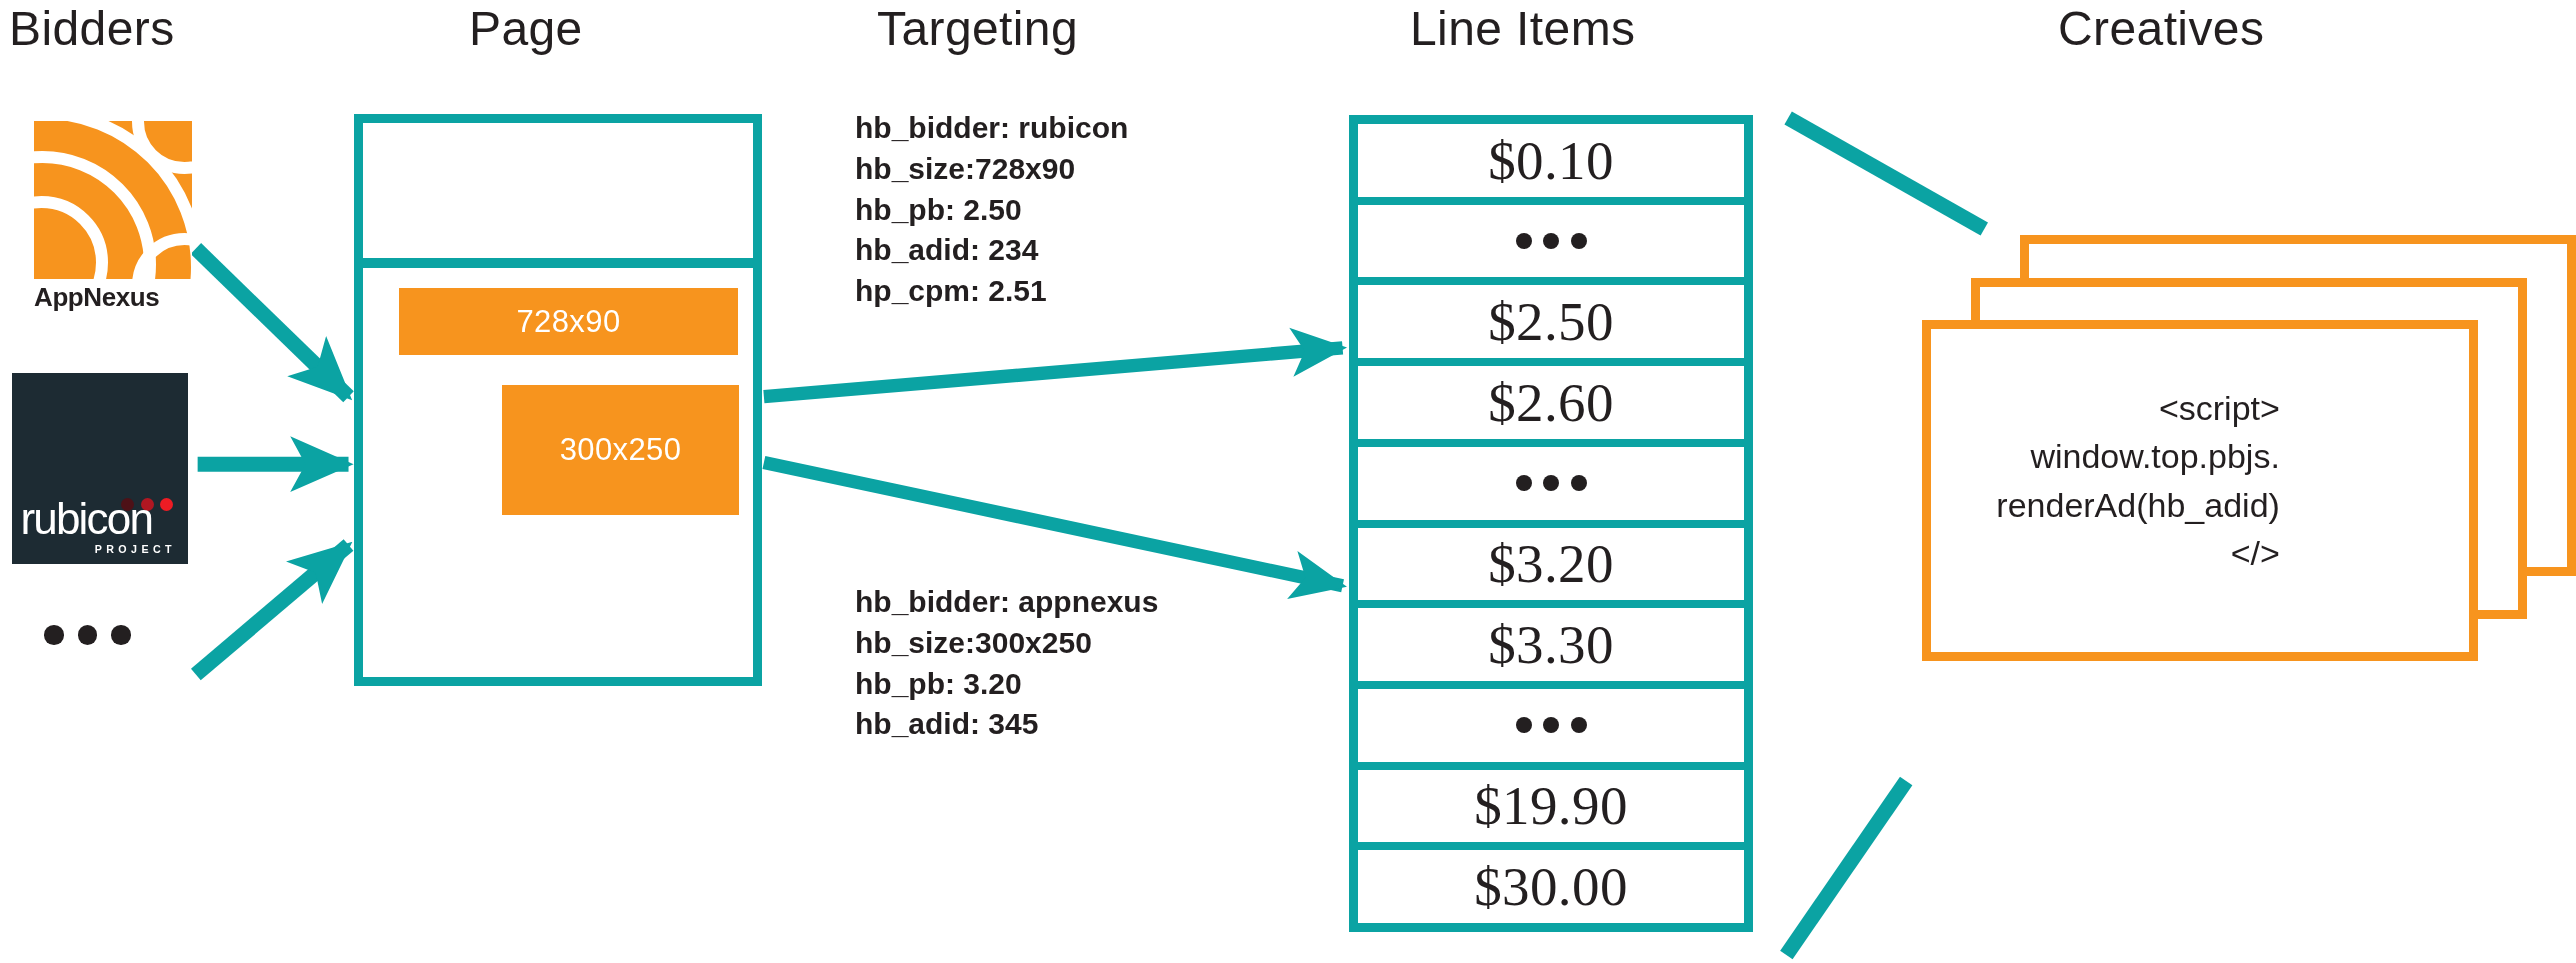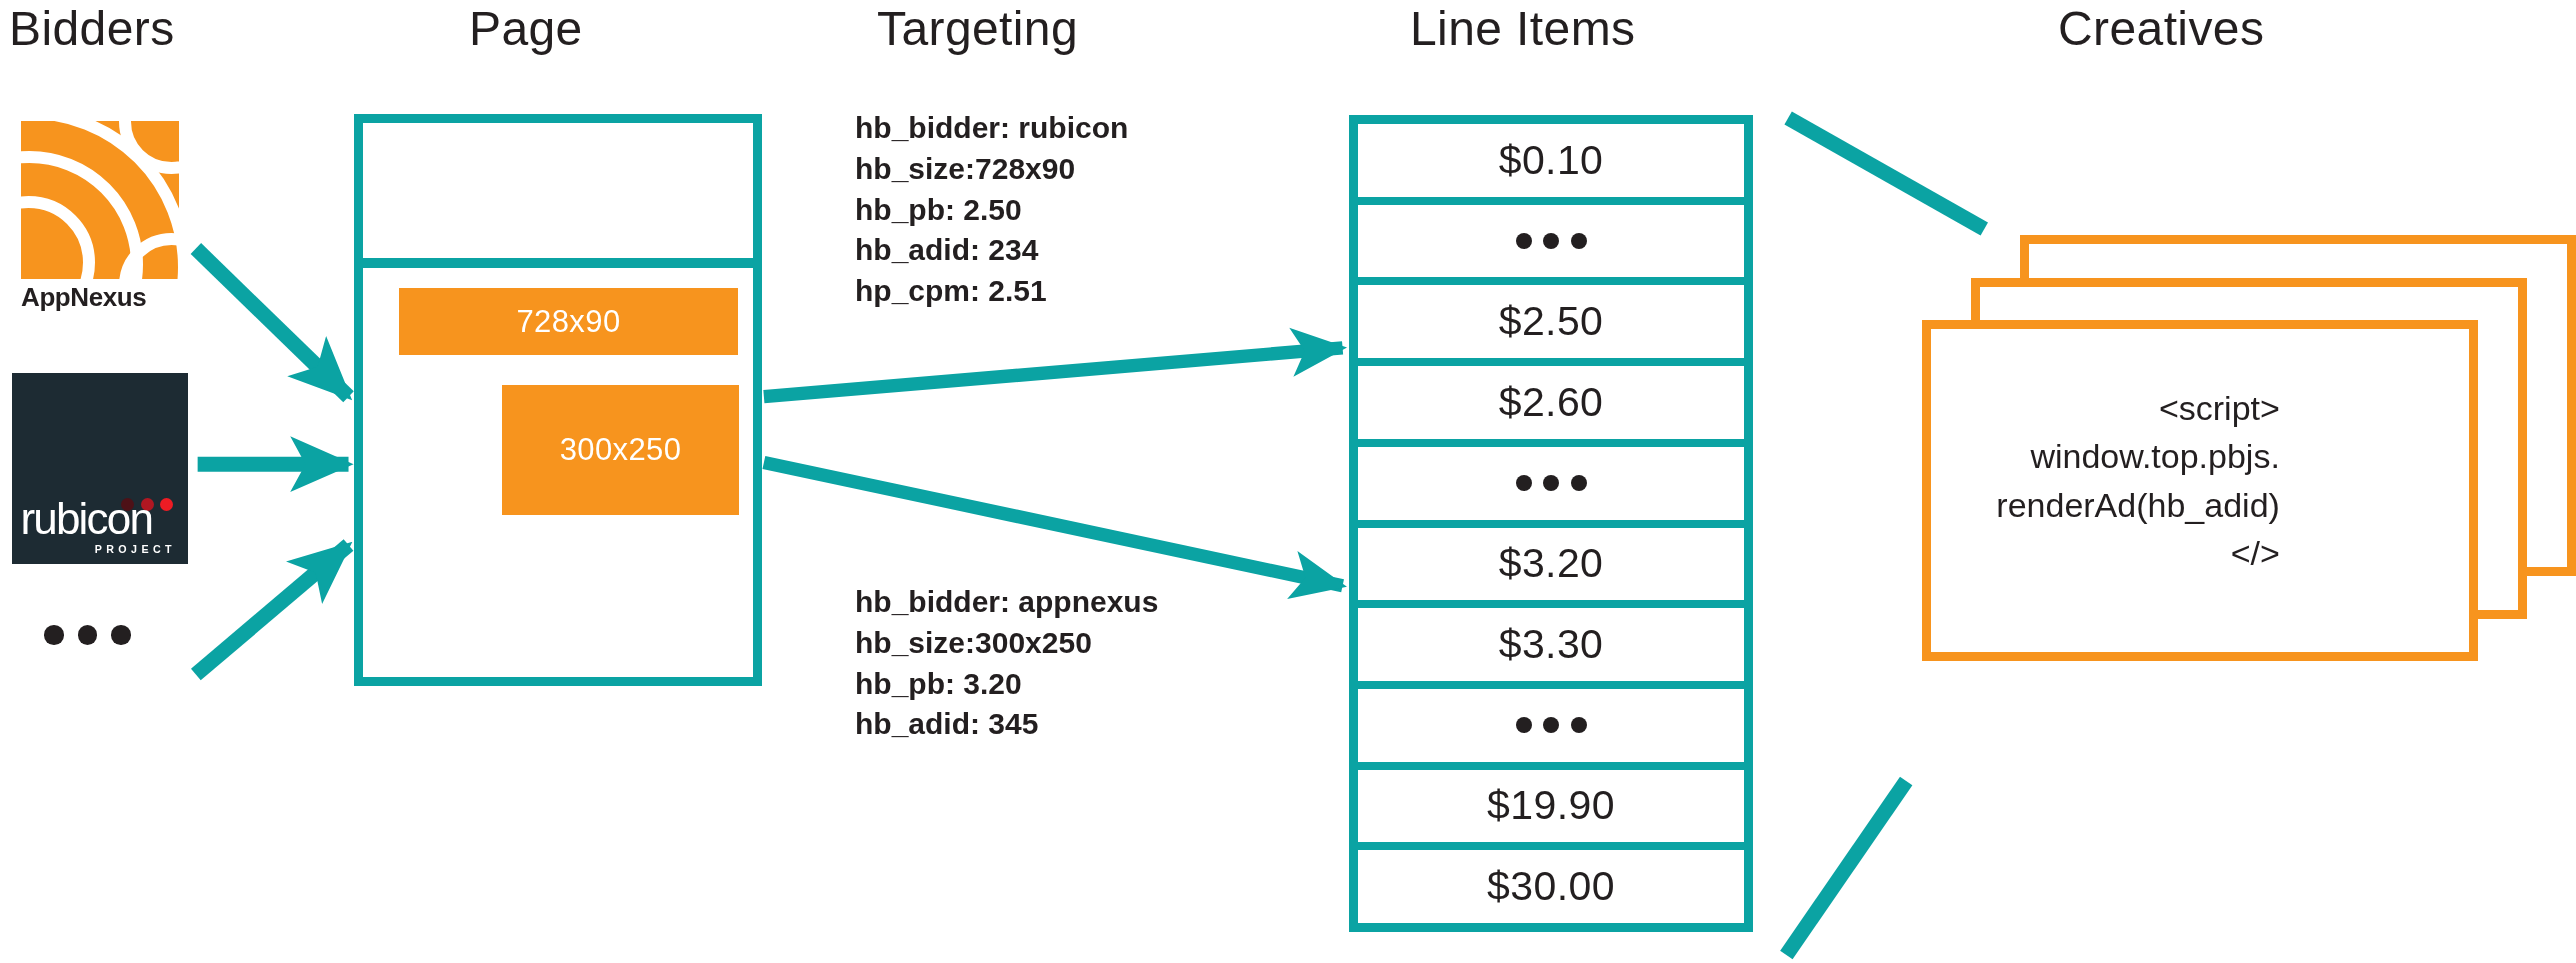--- a/index.html
+++ b/index.html
@@ -32,21 +32,21 @@
   }
   #title-bidders   { left: 9px;   top: 5.3px; }
   #title-page      { left: 469px;  top: 5.3px; }
   #title-targeting { left: 877px;  top: 5.3px; }
   #title-lineitems { left: 1410px; top: 5.3px; }
   #title-creatives { left: 2058px; top: 5.3px; }
 
   
   .bidder-block { position: absolute; }
 
-  #appnexus-block { left: 21px; top: 121px; width: 169px; }
+  #appnexus-block { left: 34px; top: 121px; width: 169px; }
   .appnexus-mark {
     position: relative;
     width: 158px;
     height: 158px;
     background: #F7941E;
     overflow: hidden;
   }
   .appnexus-mark .ring {
     position: absolute;
     border: 12.4px solid #ffffff;
@@ -182,23 +182,24 @@
     display: flex;
     flex-direction: column;
   }
   .li-row {
     flex: 1 1 0;
     display: flex;
     align-items: center;
     justify-content: center;
     border-bottom: 8px solid #0BA3A3;
     box-sizing: border-box;
-    font-size: 41px;
+    font-size: 55px;
     color: #231f20;
     letter-spacing: 0.4px;
+    font-family: Liberation Serif, serif;
   }
   .li-row:last-child { border-bottom: none; }
   .li-row.dots { gap: 11.5px; }
   .li-row.dots i {
     display: block;
     width: 16px; height: 16px;
     border-radius: 50%;
     background: #231f20;
   }
 

